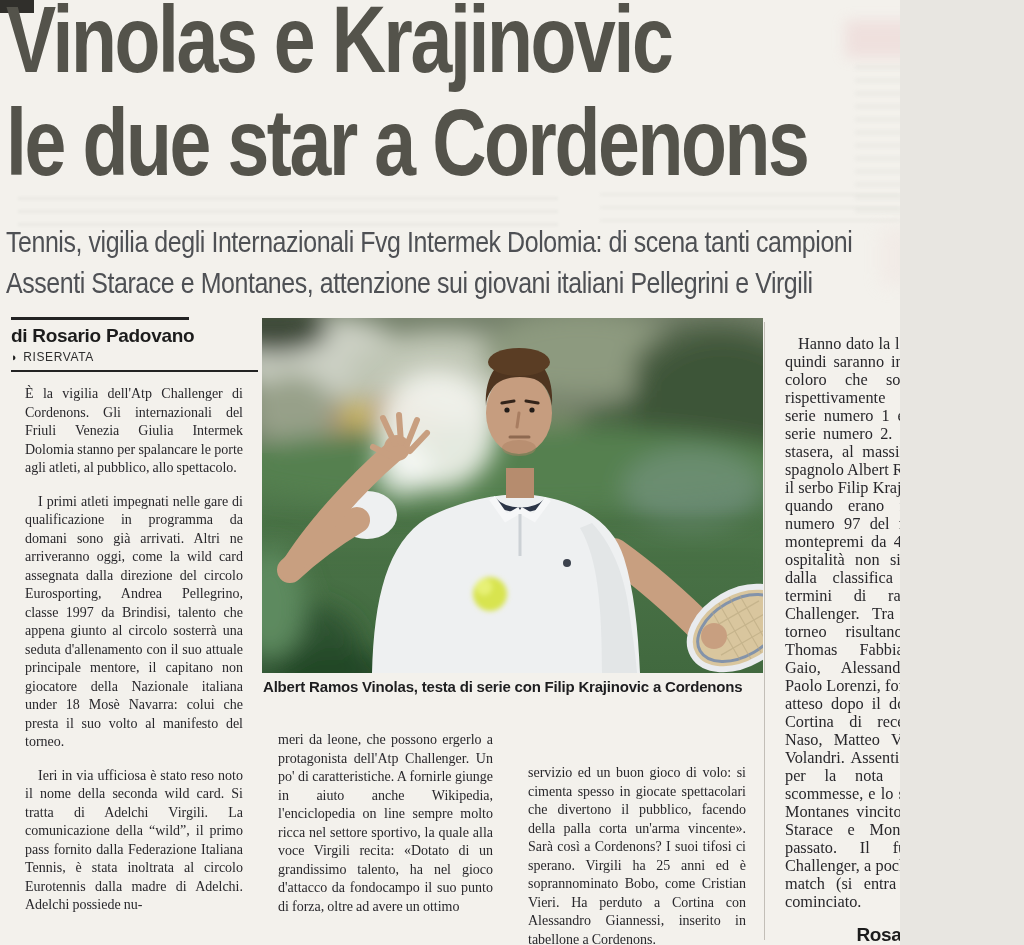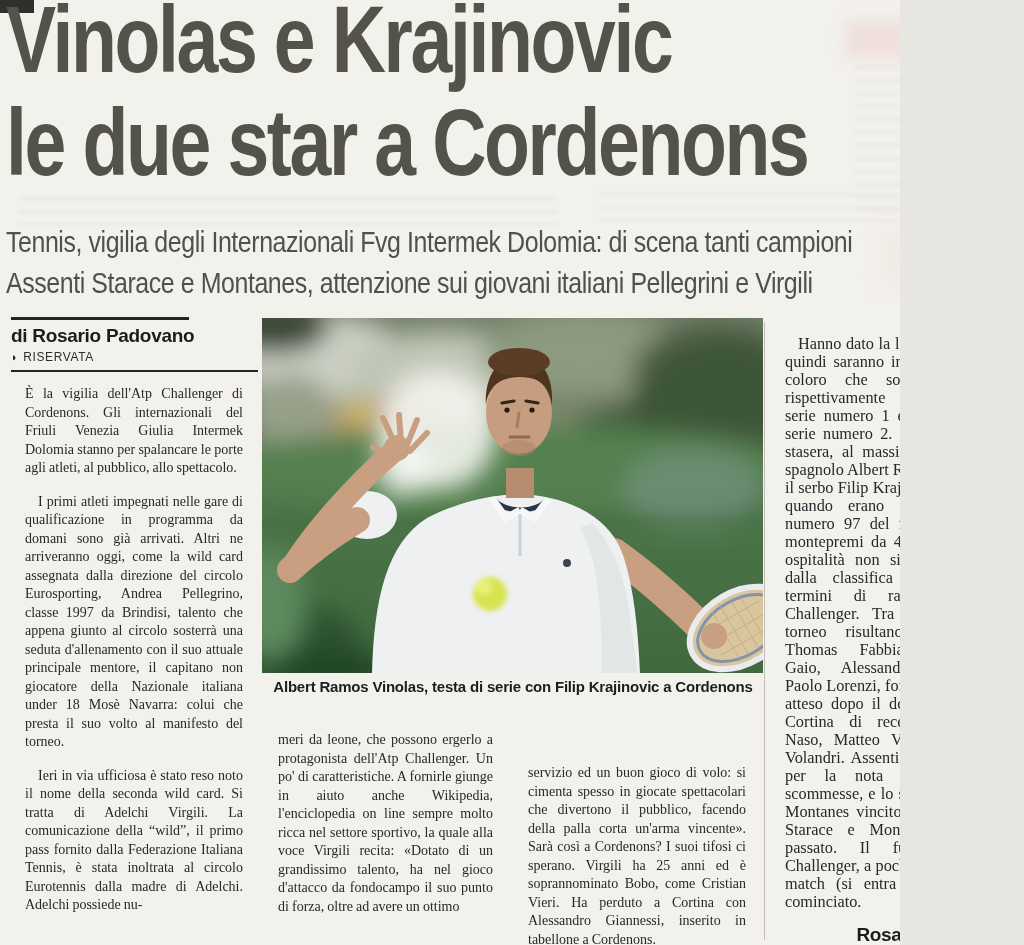--- a/index.html
+++ b/index.html
@@ -42,21 +42,21 @@
   #col3{left:513px;top:749px;width:248px;height:228px;overflow:hidden;}
   #col4{left:770px;top:320px;width:248px;height:625px;overflow:hidden;font-size:16.3px;line-height:18.0px;}
   .signature{text-align:right;font-family:Liberation Sans, sans-serif;font-weight:bold;
     font-size:19px;color:#1c1c1c;margin-top:1px;letter-spacing:-.3px;}
   .copyright{font-family:"Liberation Sans",sans-serif;font-weight:bold;
     font-size:14px;color:var(--copyright);margin-top:10px;letter-spacing:.3px;}
 
   .photo{position:absolute;left:262px;top:318px;width:501px;height:355px;}
   .photo svg{display:block;}
   .caption{position:absolute;left:263px;top:678px;width:500px;font-family:"Liberation Sans",sans-serif;
-    font-weight:bold;font-size:15px;color:var(--caption);letter-spacing:-.2px;text-align:center;}
+    font-weight:bold;font-size:15px;color:var(--caption);letter-spacing:-.2px;}
   .colrule{position:absolute;left:764px;top:322px;width:1px;height:618px;background:var(--colrule);opacity:.85;}
 </style>
 </head>
 <body>
 
 <div class="page">
 
   <div class="corner-mark"></div>
   <div class="ghost ghost-lines" style="left:18px;top:188px;width:540px;height:38px"></div>
   <div class="ghost ghost-lines" style="left:600px;top:192px;width:300px;height:30px;opacity:.07"></div>

